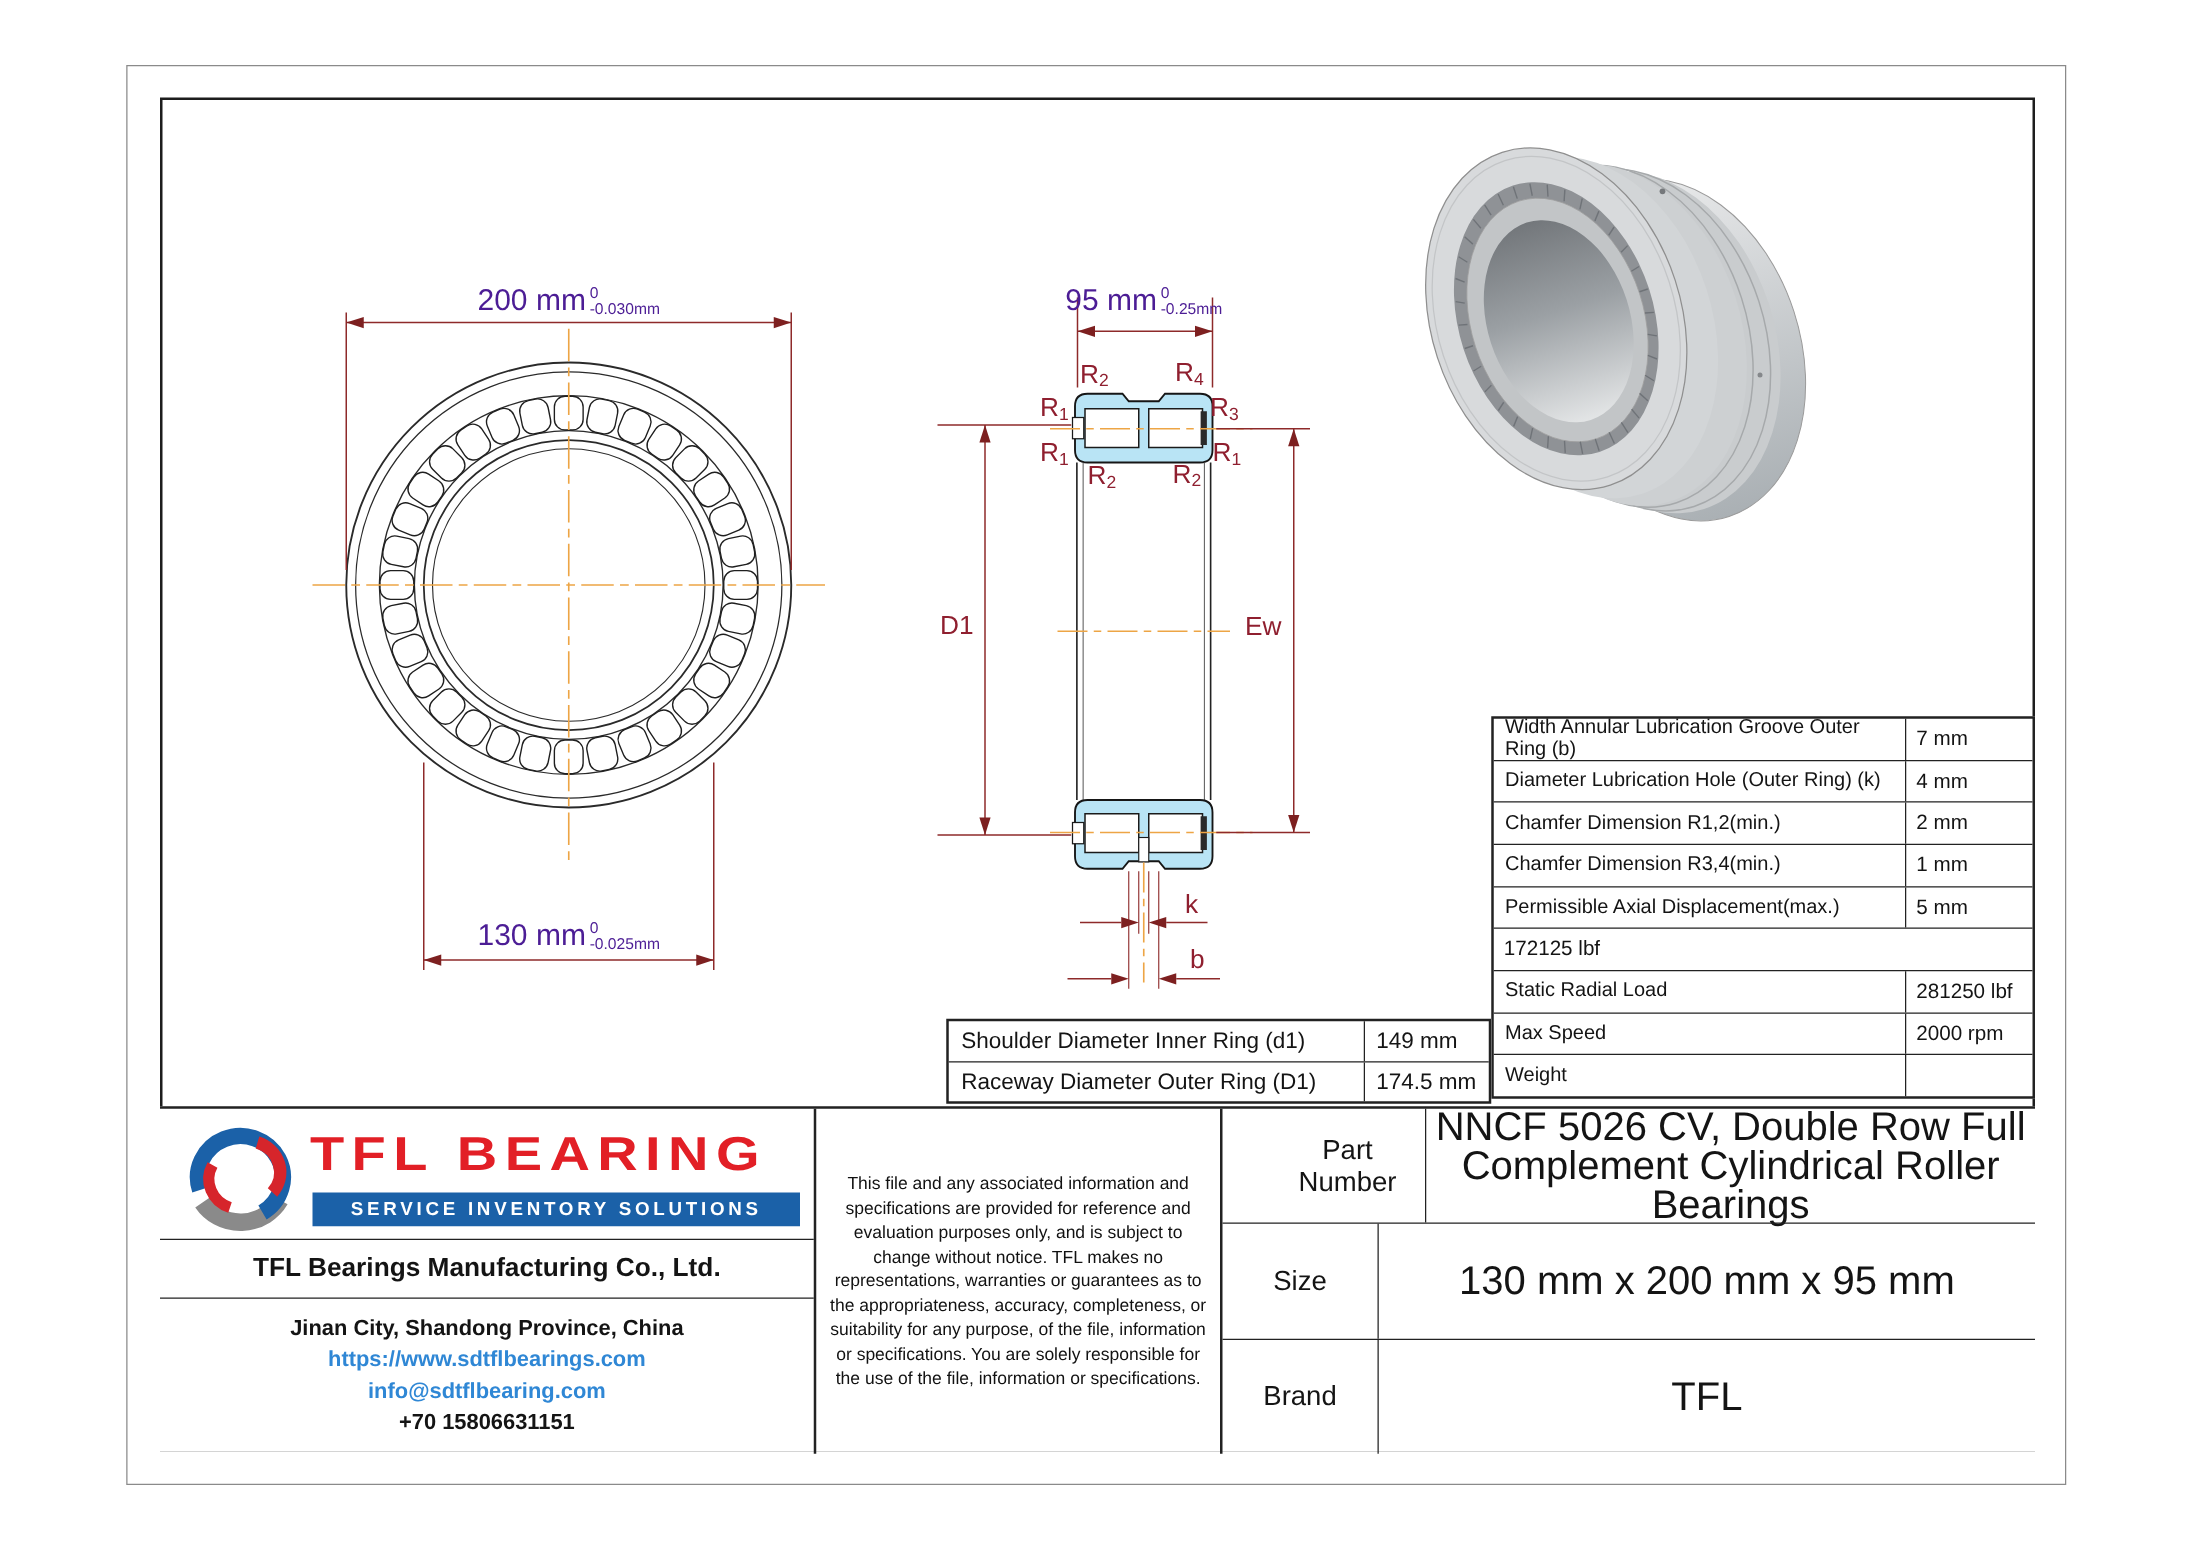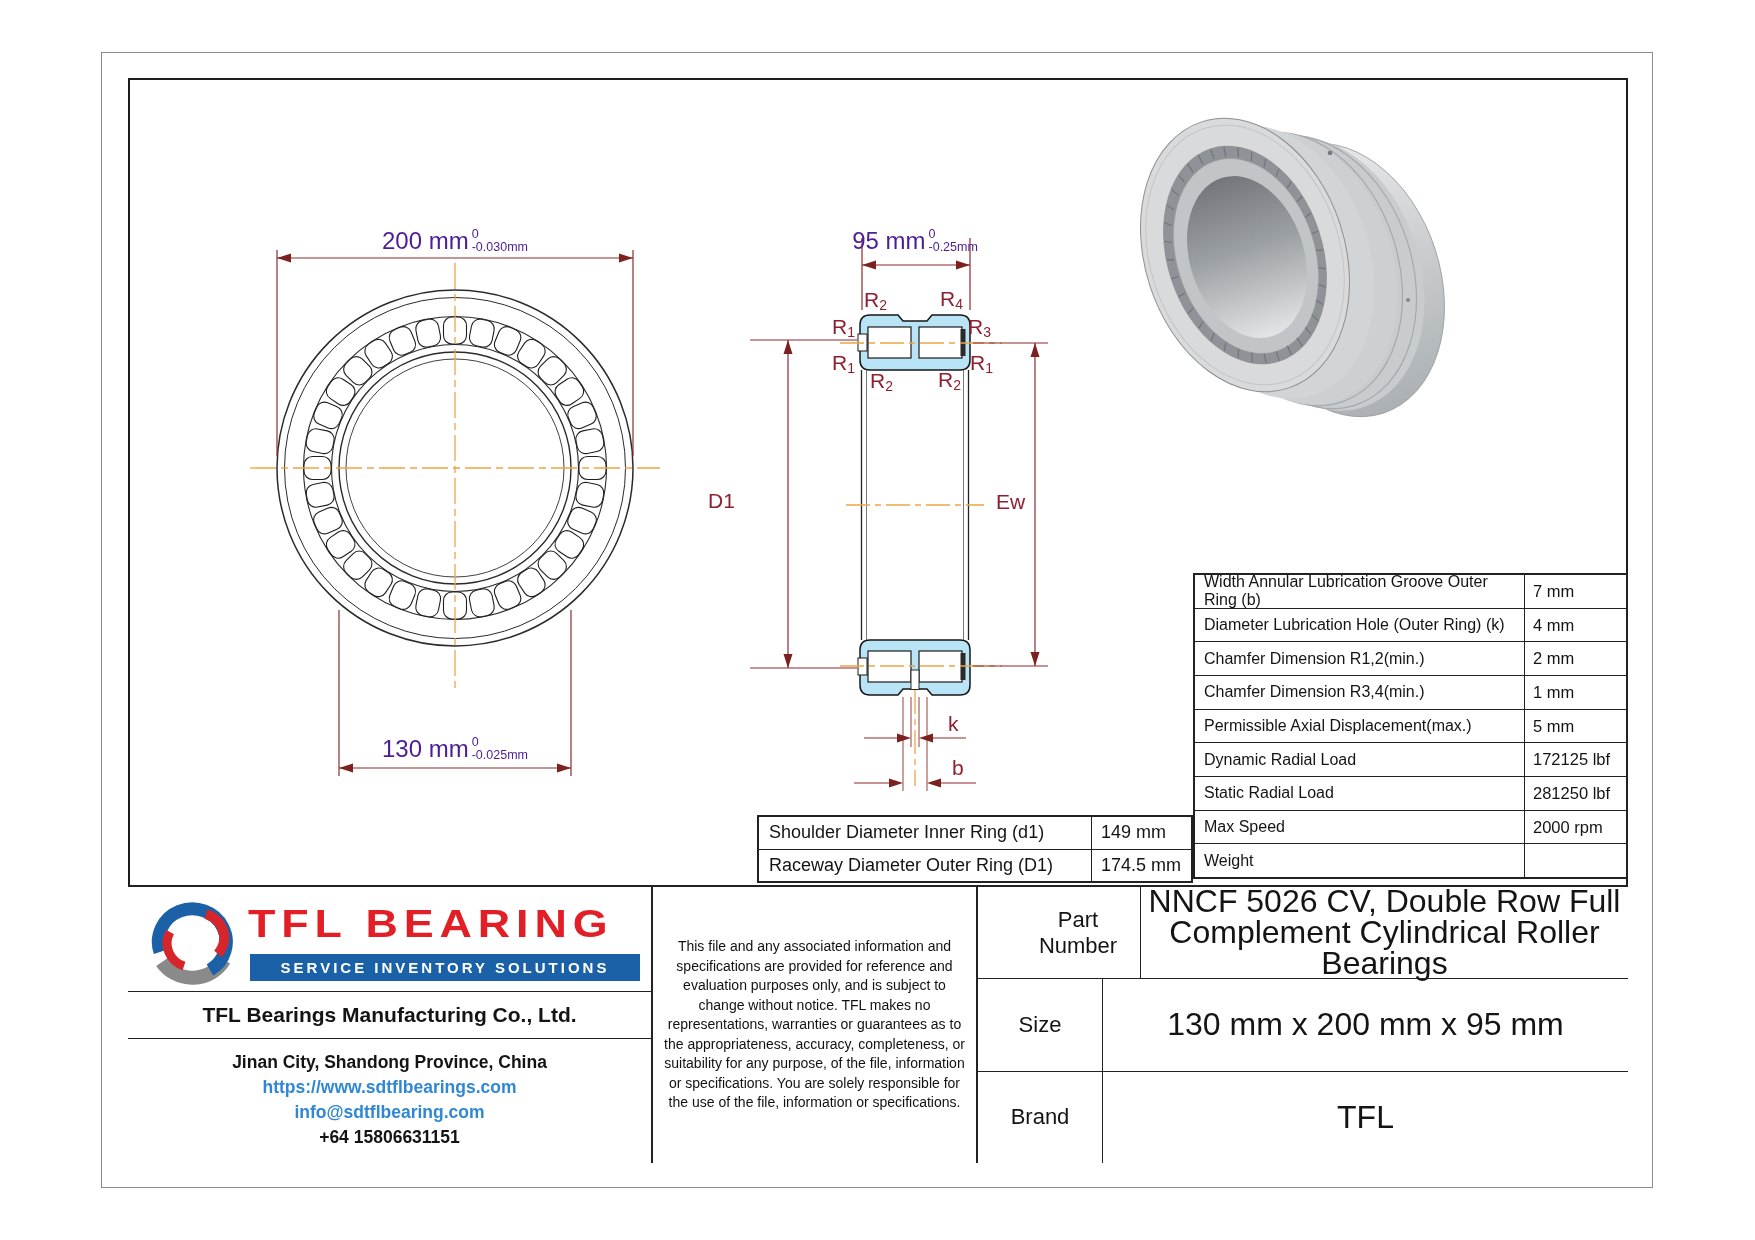--- a/index.html
+++ b/index.html
@@ -239,21 +239,21 @@
 
 <div class="abs rlabel" style="left:864px;top:288px;"><span>R</span><span class="sub">2</span></div>
 <div class="abs rlabel" style="left:940px;top:287px;"><span>R</span><span class="sub">4</span></div>
 <div class="abs rlabel" style="left:832px;top:315px;"><span>R</span><span class="sub">1</span></div>
 <div class="abs rlabel" style="left:968px;top:315px;"><span>R</span><span class="sub">3</span></div>
 <div class="abs rlabel" style="left:832px;top:351px;"><span>R</span><span class="sub">1</span></div>
 <div class="abs rlabel" style="left:970px;top:351px;"><span>R</span><span class="sub">1</span></div>
 <div class="abs rlabel" style="left:870px;top:369px;"><span>R</span><span class="sub">2</span></div>
 <div class="abs rlabel" style="left:938px;top:368px;"><span>R</span><span class="sub">2</span></div>
 
-<div class="abs dmark" style="left:708px;top:489px;">D1</div>
+<div class="abs dmark" style="left:752px;top:489px;">D1</div>
 <div class="abs dmark" style="left:996px;top:490px;">Ew</div>
 <div class="abs dmark" style="left:948px;top:712px;">k</div>
 <div class="abs dmark" style="left:952px;top:756px;">b</div>
 
 <svg class="abs" style="left:1115px;top:85px;" width="345" height="355" viewBox="0 0 345 355">
   <defs>
     <linearGradient id="gradBody" x1="0" y1="0" x2="0" y2="1">
       <stop offset="0" stop-color="#e9eaeb"></stop>
         <stop offset="1" stop-color="#aab0b4"></stop>
     </linearGradient>
@@ -333,21 +333,20 @@
     </div>
   <div class="spec-row">
       <div class="spec-label">Chamfer Dimension R3,4(min.)</div>
       <div class="spec-value">1 mm</div>
     </div>
   <div class="spec-row">
       <div class="spec-label">Permissible Axial Displacement(max.)</div>
       <div class="spec-value">5 mm</div>
     </div>
   <div class="spec-row">
-      <div class="spec-label">Dynamic Radial Load</div>
       <div class="spec-value">172125 lbf</div>
     </div>
   <div class="spec-row">
       <div class="spec-label">Static Radial Load</div>
       <div class="spec-value">281250 lbf</div>
     </div>
   <div class="spec-row">
       <div class="spec-label">Max Speed</div>
       <div class="spec-value">2000 rpm</div>
     </div>
@@ -385,21 +384,21 @@
         <span>SERVICE INVENTORY SOLUTIONS</span>
       </div>
     </div>
     <div class="abs" id="name-cell">
       <span id="company-name">TFL Bearings Manufacturing Co., Ltd.</span>
     </div>
     <div class="abs" id="contact-cell">
       <span class="line semibold">Jinan City, Shandong Province, China</span>
       <a class="line link" href="#">https://www.sdtflbearings.com</a>
       <a class="line link" href="#">info@sdtflbearing.com</a>
-      <span class="line semibold">+64 15806631151</span>
+      <span class="line semibold">+70 15806631151</span>
     </div>
   </div>
 
   <div class="abs" id="disclaimer-cell">
     <div id="disclaimer-text">This file and any associated information and specifications are provided for reference and evaluation purposes only, and is subject to change without notice. TFL makes no representations, warranties or guarantees as to the appropriateness, accuracy, completeness, or suitability for any purpose, of the file, information or specifications.  You are solely responsible for the use of the file, information or specifications.</div>
   </div>
 
   <div class="abs" id="part-table">
     <div class="pt-row">
       <div class="pt-label">Part Number</div>

